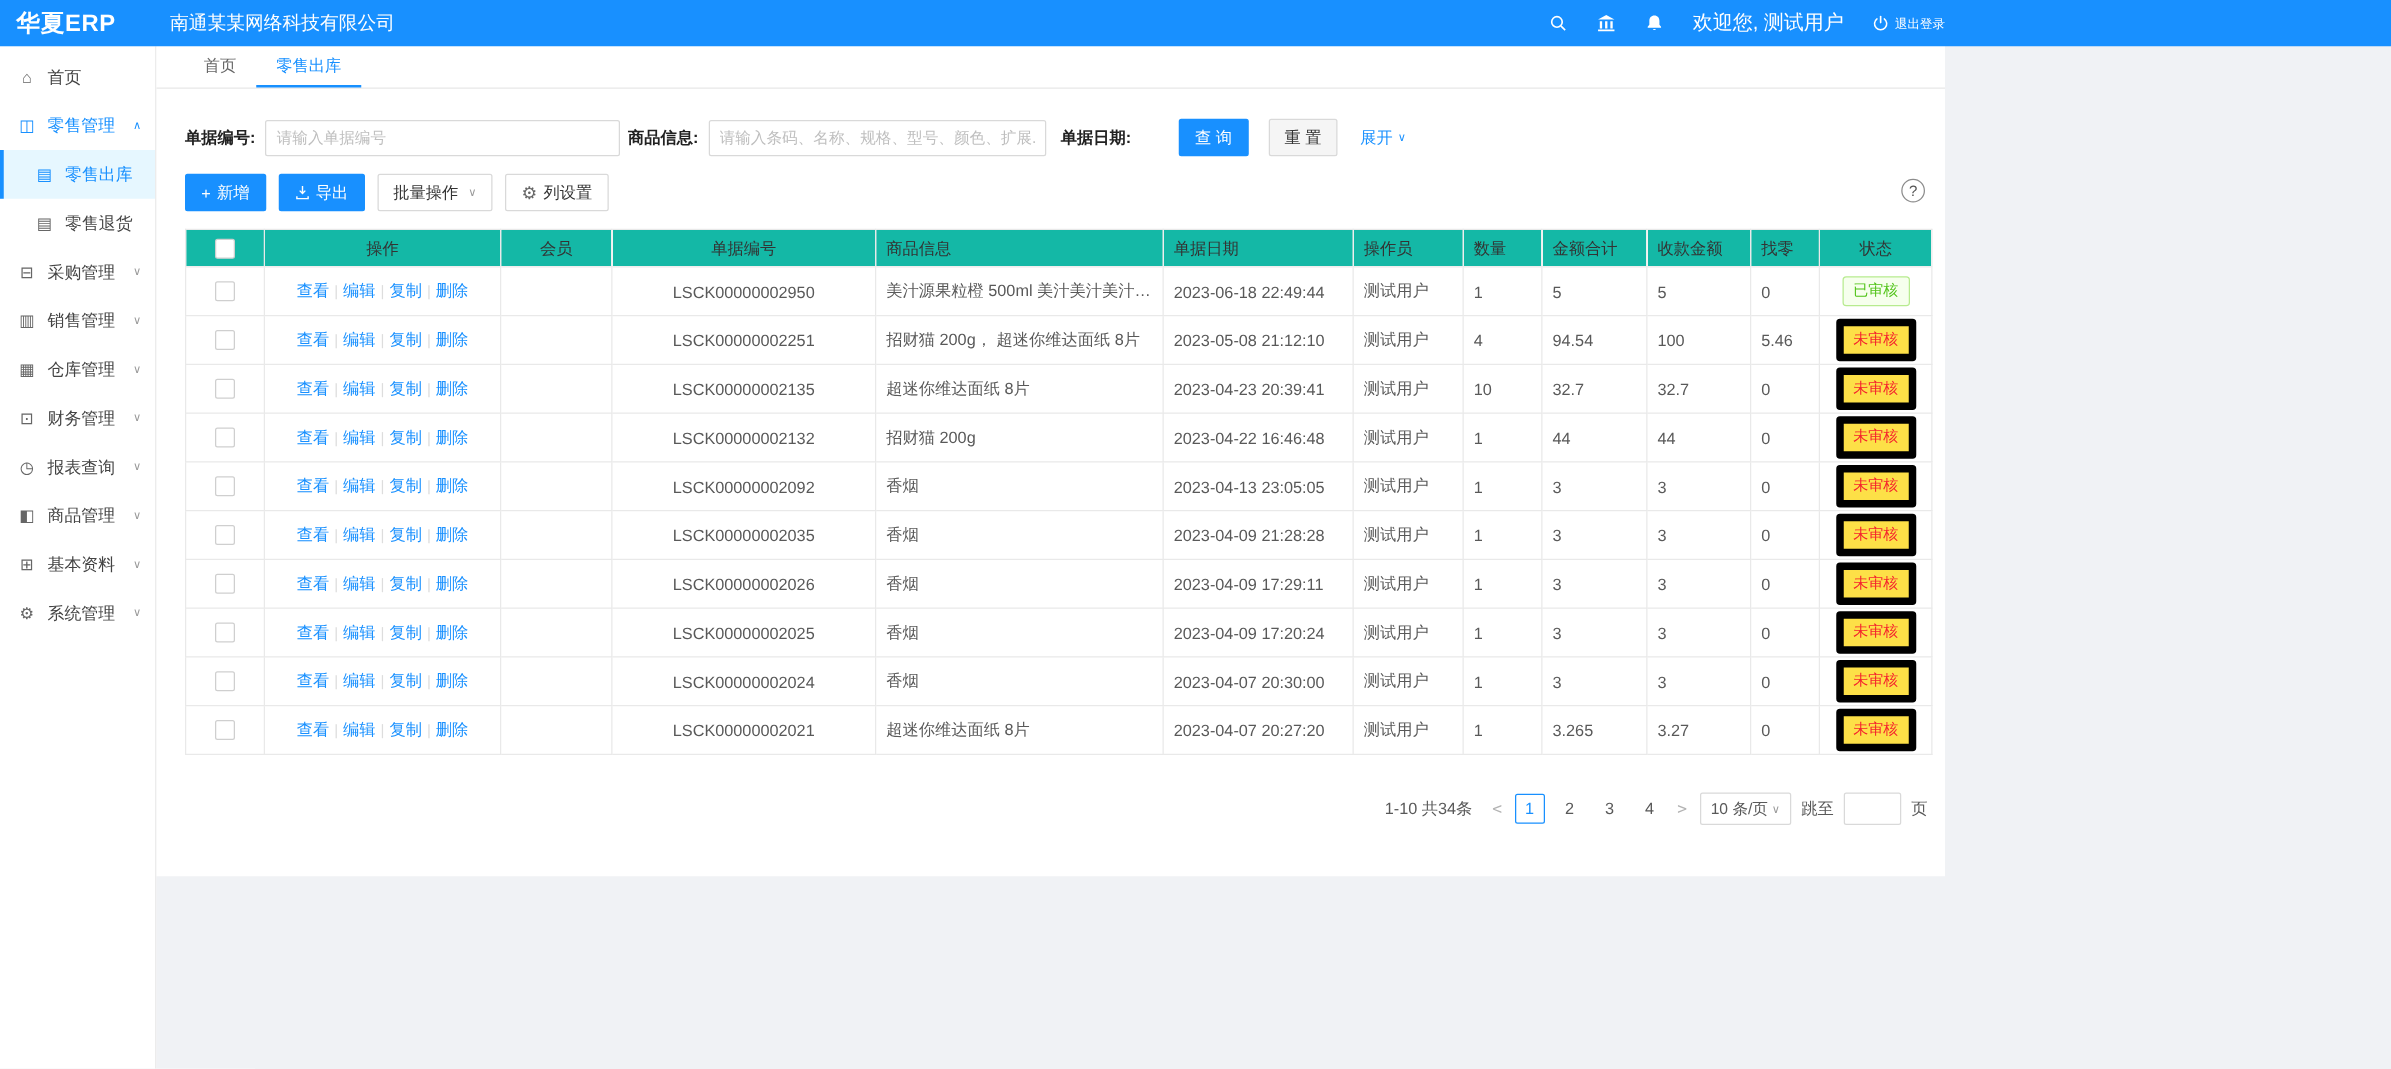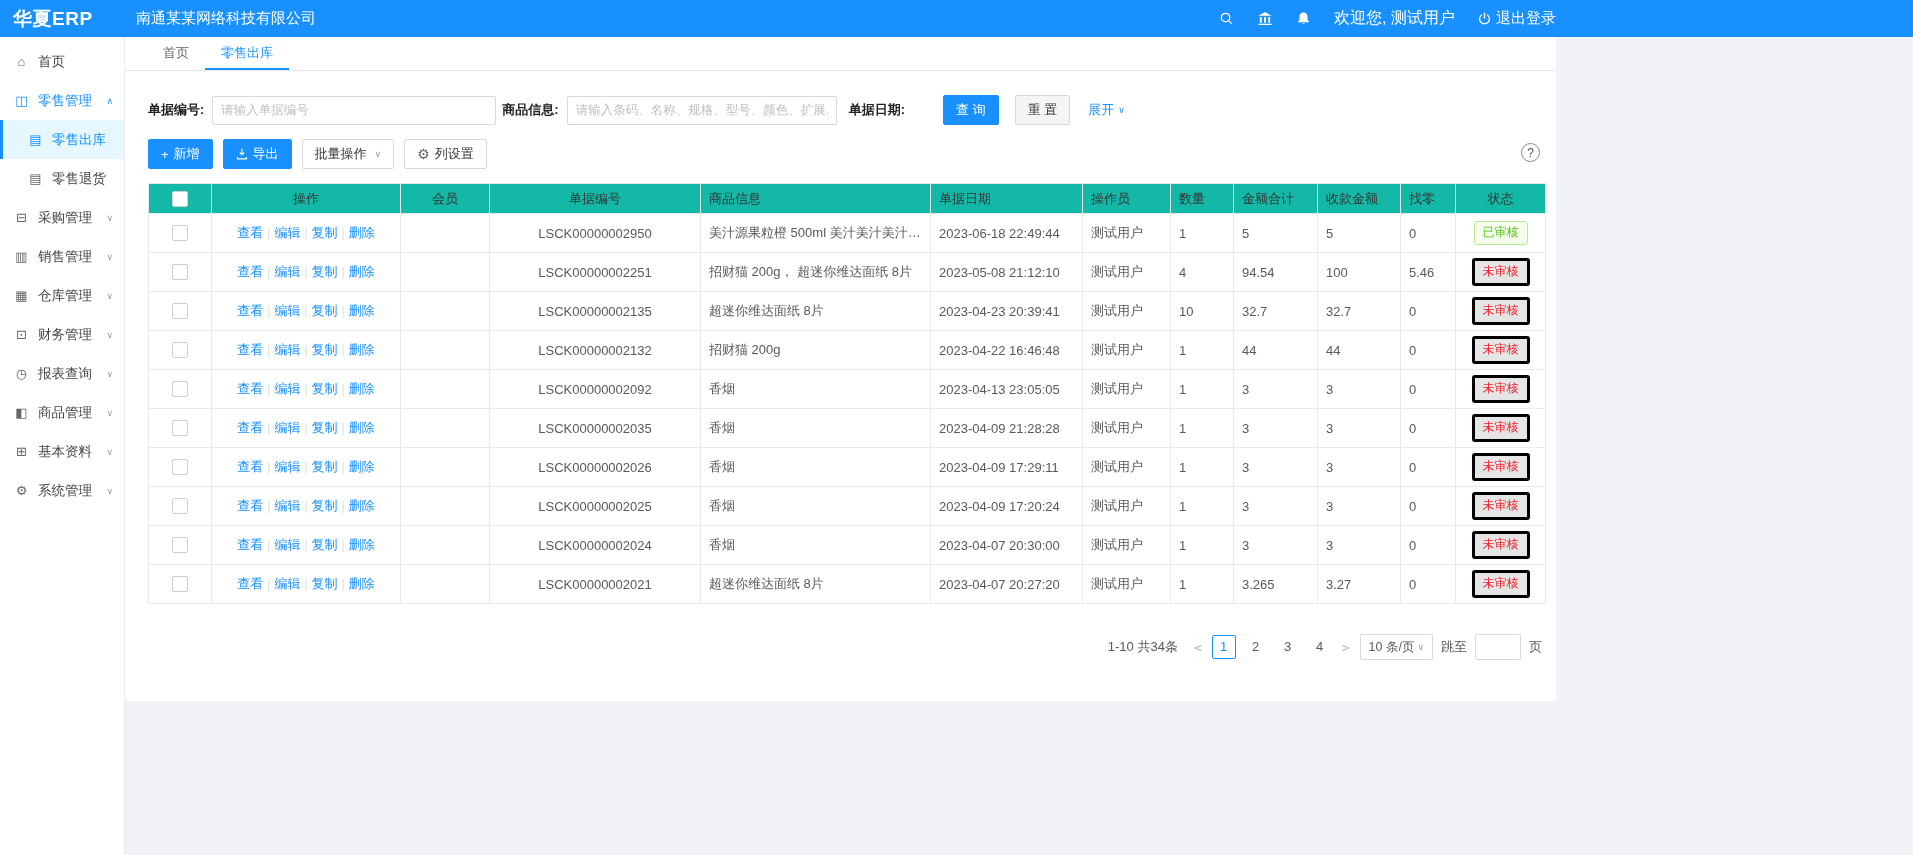--- a/index.html
+++ b/index.html
@@ -8,21 +8,21 @@
     background:#f0f2f5;
     font-family:"Liberation Sans","DejaVu Sans",sans-serif;
   }
   
   .topbar { position:absolute; left:0; top:0; width:100%; height:37px; background:#1890ff; display:flex; align-items:center; z-index:5; }
   .logo { width:125px; box-sizing:border-box; padding-left:13px; color:#fff; font-size:19px; font-weight:bold; letter-spacing:.5px; white-space:nowrap; }
   .company { color:#fff; font-size:15px; margin-left:11px; white-space:nowrap; }
   .top-right { position:absolute; right:357px; top:0; height:37px; display:flex; align-items:center; gap:23px; }
   .top-icon { display:inline-flex; align-items:center; cursor:pointer; }
   .welcome { color:#fff; font-size:16px; cursor:pointer; white-space:nowrap; }
-  .logout { color:#fff; font-size:15px; display:inline-flex; align-items:center; gap:5px; cursor:pointer; white-space:nowrap; }
+  .logout { color:#fff; font-size:10px; display:inline-flex; align-items:center; gap:5px; cursor:pointer; white-space:nowrap; }
   
   .sidebar { position:absolute; left:0; top:37px; width:125px; bottom:0; background:#fff; border-right:1px solid #ececec; box-sizing:border-box; padding-top:5px; z-index:4; }
   .side-item { height:39px; display:flex; align-items:center; padding-left:14px; font-size:13.5px; color:#444; cursor:pointer; position:relative; box-sizing:border-box; }
   .side-item .si-icon { width:15px; margin-right:9px; font-size:13px; color:#666; text-align:center; flex:none; }
   .side-item .si-chev { position:absolute; right:11px; font-size:9px; color:#999; }
   .side-item.hl, .side-item.hl .si-icon, .side-item.hl .si-chev { color:#1890ff; }
   .side-item.child { padding-left:28px; }
   .side-item.active { background:#e6f7ff; color:#1890ff; }
   .side-item.active .si-icon { color:#1890ff; }
   .side-item.active::before { content:""; position:absolute; left:0; top:0; bottom:0; width:3px; background:#1890ff; }
@@ -58,21 +58,21 @@
   .grid { margin-top:14px; width:100%; border-collapse:collapse; table-layout:fixed; }
   .grid th, .grid td { border:1px solid #e9e9e9; padding:0 8px; font-size:13px; overflow:hidden; white-space:nowrap; text-overflow:ellipsis; box-sizing:border-box; }
   .grid thead th { background:#14b8a6; height:30px; color:#333; font-weight:normal; text-align:left; }
   .grid tbody td { height:39px; color:#595959; background:#fff; text-align:left; }
   .c-center { text-align:center !important; }
   .cb { display:inline-block; width:14px; height:14px; border:1px solid #cfcfcf; border-radius:2px; background:#fff; vertical-align:middle; cursor:pointer; }
   .lnk { color:#1890ff; cursor:pointer; text-decoration:none; }
   .sep { color:#ddd; margin:0 4px; font-size:12px; }
   .badge { display:inline-block; padding:2px 8px; font-size:12px; border-radius:3px; line-height:1.5;font-family:Liberation Mono, monospace; }
   .badge.approved { color:#52c41a; background:#f6ffed; border:1px solid #b7eb8f; }
-  .badge.unapproved { color:#f5222d; background:#e5e5e5; border:3px solid #000000; }
+  .badge.unapproved { color:#f5222d; background:#fde047; border:6px solid #000000; }
   
   .pagination { margin-top:30px; display:flex; align-items:center; justify-content:flex-end; gap:8px; font-size:13px; color:#595959; }
   .pg-total { margin-right:6px; }
   .pg-arrow { color:#b3b3b3; cursor:pointer; font-size:13px; padding:0 2px; font-family:"DejaVu Sans Mono",monospace; }
   .pg-nums { display:flex; gap:8px; }
   .pg-num { min-width:24px; height:24px; line-height:24px; text-align:center; cursor:pointer; border-radius:2px; color:#595959; box-sizing:border-box; background:#fff; }
   .pg-num.active { border:1px solid #1890ff; color:#1890ff; line-height:22px; }
   .pg-size { height:26px; border:1px solid #d9d9d9; border-radius:2px; padding:0 8px; display:inline-flex; align-items:center; cursor:pointer; font-size:12.5px; color:#595959; box-sizing:border-box; background:#fff; }
   .pg-jump-label { white-space:nowrap; }
   .pg-jump-input { width:46px; height:26px; border:1px solid #d9d9d9; border-radius:2px; box-sizing:border-box; outline:none; padding:0 6px; font-size:13px; font-family:inherit; }

